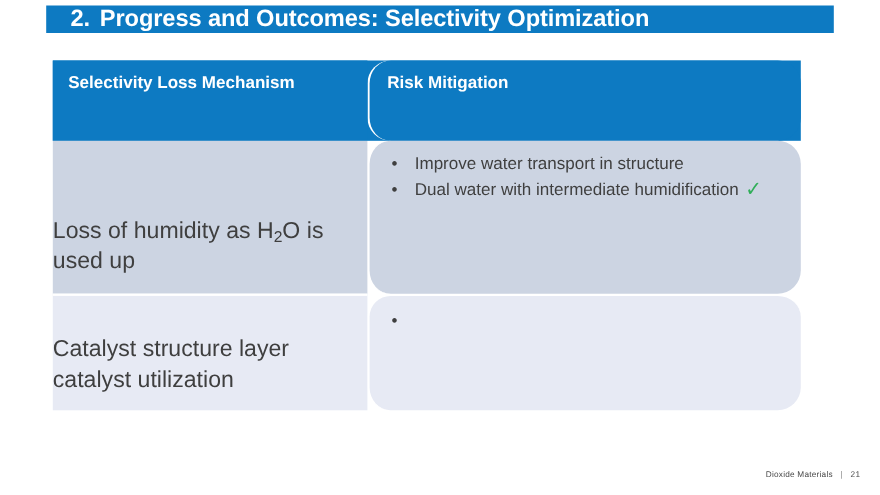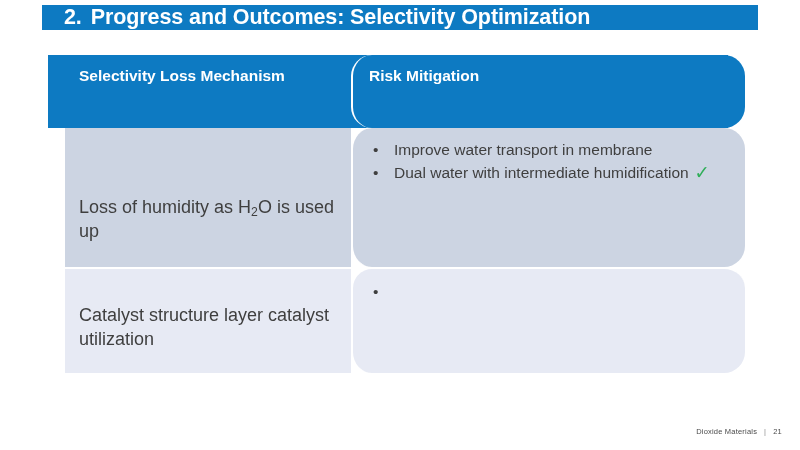--- a/index.html
+++ b/index.html
@@ -53,21 +53,21 @@
   }
   .trow {
     display: flex;
     width: 100%;
     box-sizing: border-box;
   }
   .tcell {
     box-sizing: border-box;
     position: relative;
   }
-  .col-left  { width: 286px; flex: none; margin-left: 17px; }
+  .col-left  { width: 286px; flex: none; }
   .col-right { width: 394px; flex: none; border-radius: 21px; }
 
   
   #table-header-row {
     height: 73px;
     background: #0d7ac2;
   }
   #table-header-row .tcell {
     background: #0d7ac2;
     padding: 12px 0 0 14px;
@@ -92,24 +92,24 @@
 
   #table-row-1 .col-right,
   #table-row-2 .col-right {
     border-left: 2px solid #ffffff;
   }
   #table-row-2 .tcell {
     border-top: 2px solid #ffffff;
   }
 
   .cell-left-text {
-    font-size: 18px;
+    font-size: 21px;
     line-height: 1.32;
     color: #3f3f3f;
-    padding: 0 14px 0 14px;
+    padding: 0 14px 0 0;
     position: absolute;
     left: 0;
     right: 0;
   }
   #row1-left-text { top: 68px; }
   #row2-left-text { top: 35px; }
 
   .bullet-list {
     list-style: none;
     margin: 0;
@@ -186,21 +186,21 @@
   </div>
 
   <div class="trow" id="table-row-1">
     <div class="tcell col-left">
       <div class="cell-left-text" id="row1-left-text"><span>Loss of humidity as H</span><sub>2</sub><span>O is used up</span></div>
     </div>
     <div class="tcell col-right">
       <ul class="bullet-list" id="row1-bullets">
         <li class="bullet-item">
           <span class="bullet-dot">•</span>
-          <span>Improve water transport in membrane</span>
+          <span>Improve water transport in structure</span>
         </li>
         <li class="bullet-item">
           <span class="bullet-dot">•</span>
           <span>Dual water with intermediate humidification</span><span class="check-mark">✓</span>
         </li>
       </ul>
     </div>
   </div>
 
   <div class="trow" id="table-row-2">

